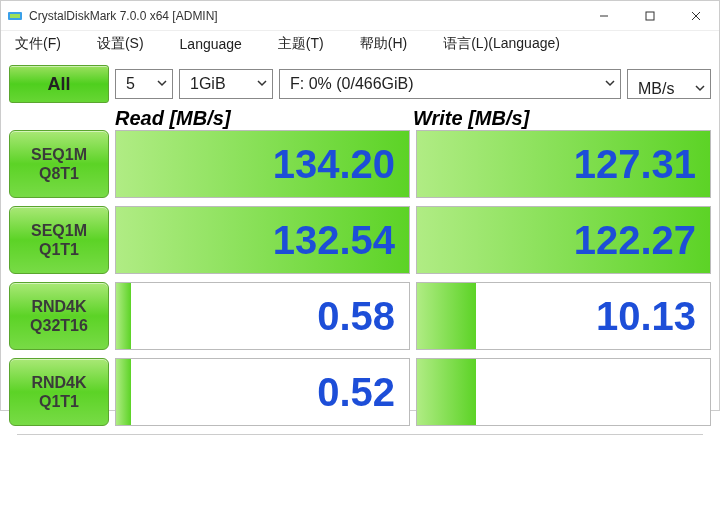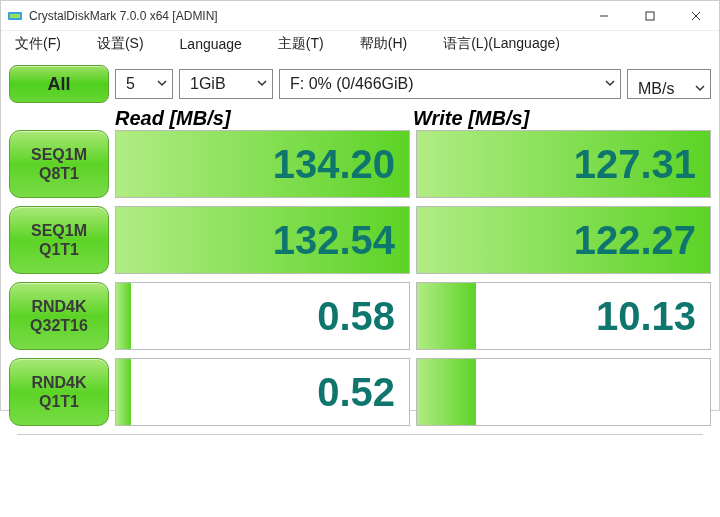--- a/index.html
+++ b/index.html
@@ -17,21 +17,21 @@
   .menubar { height: 30px; display: flex; align-items: center; background: #fff; padding: 0 6px; gap: 20px; font-size: 14px; color: #222; }
   .menuitem { padding: 4px 8px; white-space: nowrap; }
 
   
   .toprow { height: 50px; display: flex; align-items: center; gap: 6px; padding: 10px 8px 6px 8px; }
   .allbtn {
     width: 100px; height: 38px;
     display: flex; align-items: center; justify-content: center;
     font-weight: bold; font-size: 18px; color: #222;
     background: linear-gradient(to bottom, #9be05f 0%, #4fcf1e 50%, #67d634 100%);
-    border: 1px solid #5aa52e; border-radius: 8px;
+    border: 1px solid #5aa52e; border-radius: 3px;
     box-shadow: inset 0 1px 0 rgba(255,255,255,0.5);
   }
   .select {
     height: 30px; border: 1px solid #888; background: #fff;
     display: flex; align-items: center; padding: 0 4px 0 10px;
     font-size: 16px; color: #222;
   }
   .select .val { flex: 1; }
   .select .chev { margin-left: 6px; }
   .sel-count { width: 58px; justify-content: center; }
@@ -46,29 +46,29 @@
   .hdrrow .col { flex: 1; text-align: left; font-weight: bold; font-size: 20px; font-style: italic; }
 
   
   .grid { flex: 1; display: flex; flex-direction: column; padding: 0 8px 8px 8px; gap: 8px; }
   .row { display: flex; gap: 6px; height: 68px; }
   .testbtn {
     width: 100px; height: 68px;
     display: flex; flex-direction: column; align-items: center; justify-content: center;
     font-weight: bold; font-size: 16px; color: #3a3a3a; line-height: 1.2;
     background: linear-gradient(to bottom, #a9e876 0%, #5cd326 50%, #78db46 100%);
-    border: 1px solid #5aa52e; border-radius: 11px;
+    border: 1px solid #5aa52e; border-radius: 6px;
     box-shadow: inset 0 1px 0 rgba(255,255,255,0.5);
   }
   .cell {
     flex: 1; height: 68px;
     border: 1px solid #bbb; position: relative;
     display: flex; align-items: center; justify-content: flex-end;
     padding-right: 14px;
-    font-weight: 900; font-size: 40px; color: #0f766e;
+    font-weight: 900; font-size: 40px; color: #1d4ed8;
     overflow: hidden; background: #fff;
   }
   .cell .bar {
     position: absolute; left: 0; top: 0; bottom: 0;
     background: linear-gradient(to right, #b0ec84, #5cd326);
   }
   .cell .val { position: relative; z-index: 1; font-family: Arial, sans-serif; }
 
   .footer { height: 28px; border-top: 1px solid #ccc; margin: 0 8px 8px 8px; }
 </style>

